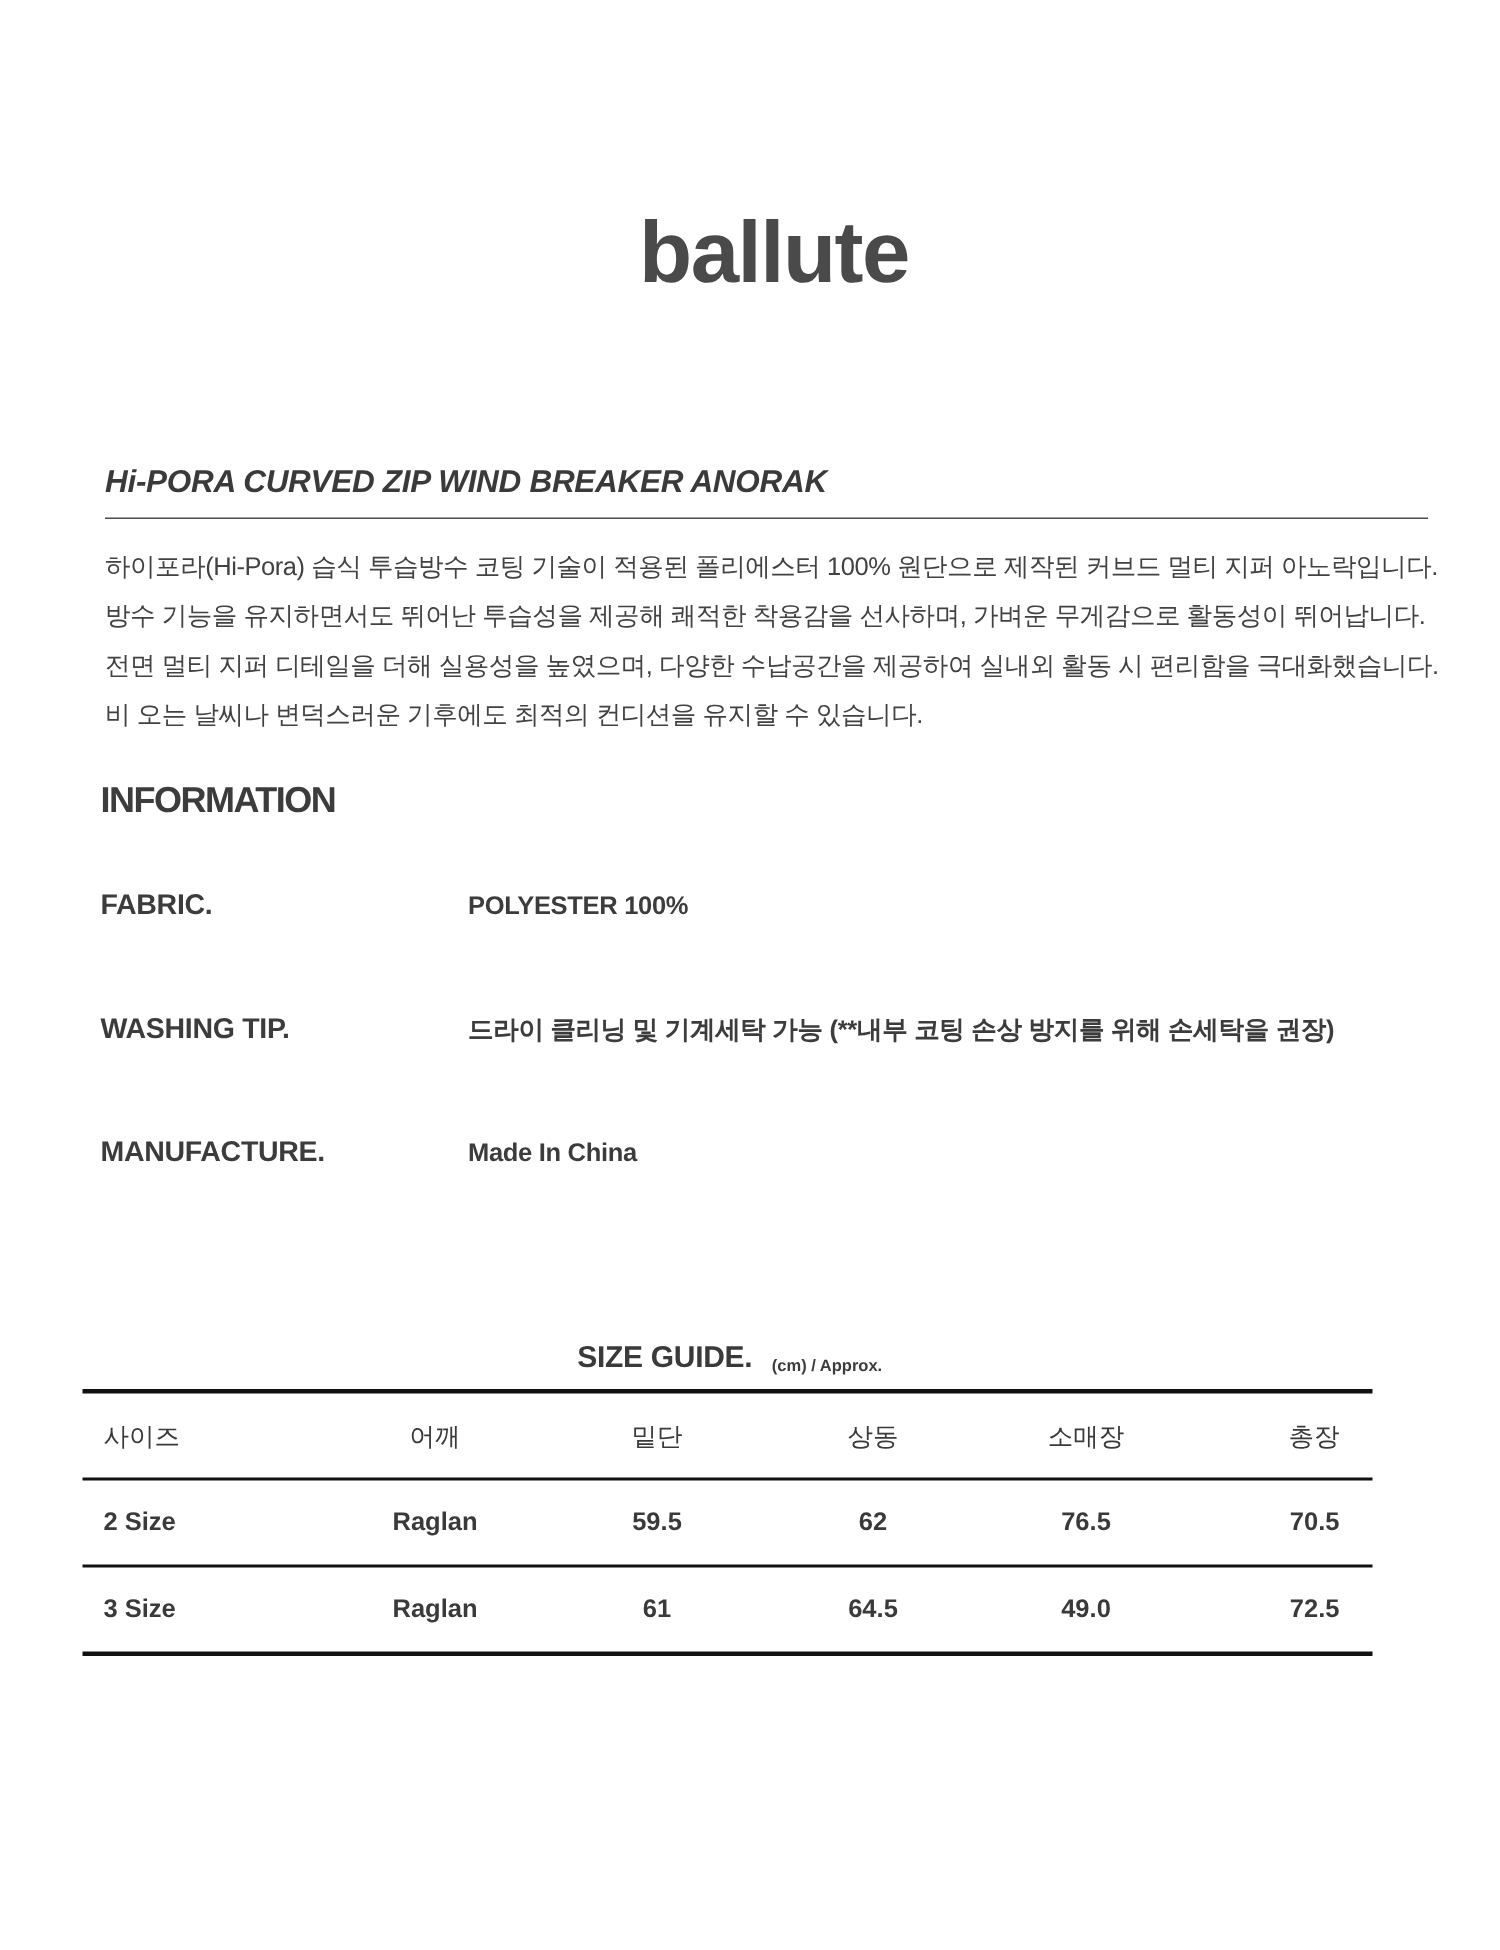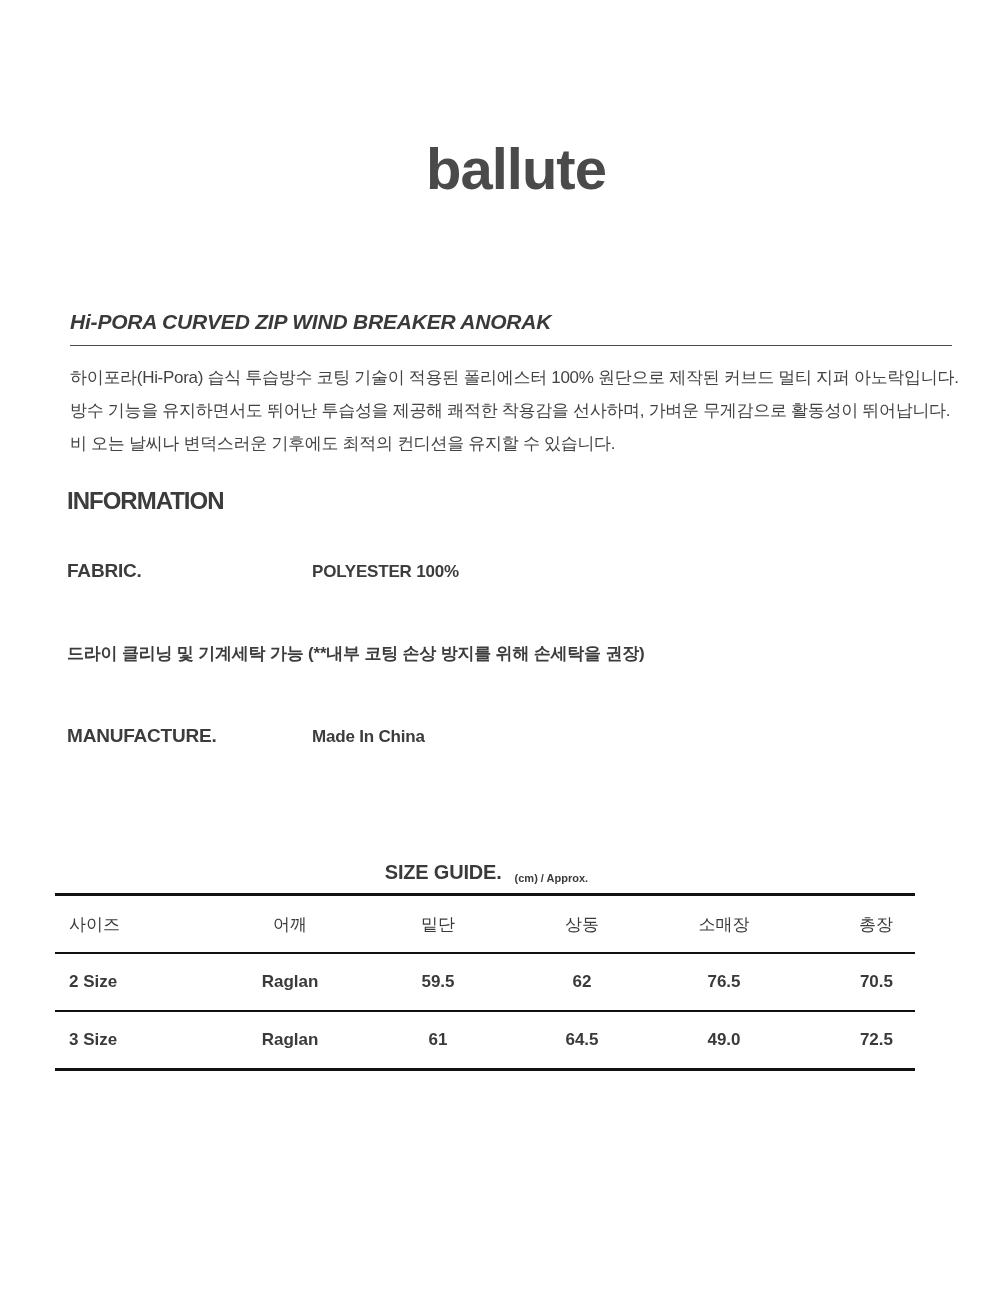--- a/index.html
+++ b/index.html
@@ -138,32 +138,34 @@
 
 <main>
 
   <section class="title-section">
     <h1 class="product-title">Hi-PORA CURVED ZIP WIND BREAKER ANORAK</h1>
   </section>
 
   <section class="description">
     <p>하이포라(Hi-Pora) 습식 투습방수 코팅 기술이 적용된 폴리에스터 100% 원단으로 제작된 커브드 멀티 지퍼 아노락입니다.</p>
     <p>방수 기능을 유지하면서도 뛰어난 투습성을 제공해 쾌적한 착용감을 선사하며, 가벼운 무게감으로 활동성이 뛰어납니다.</p>
+    <p>전면 멀티 지퍼 디테일을 더해 실용성을 높였으며, 다양한 수납공간을 제공하여 실내외 활동 시 편리함을 극대화했습니다.</p>
     <p>비 오는 날씨나 변덕스러운 기후에도 최적의 컨디션을 유지할 수 있습니다.</p>
   </section>
 
   <section class="info-section">
     <h2 class="info-heading">INFORMATION</h2>
 
     <div class="info-row">
       <div class="info-label">FABRIC.</div>
       <div class="info-value">POLYESTER 100%</div>
     </div>
 
     <div class="info-row">
+      <div class="info-label">WASHING TIP.</div>
       <div class="info-value">드라이 클리닝 및 기계세탁 가능 (**내부 코팅 손상 방지를 위해 손세탁을 권장)</div>
     </div>
 
     <div class="info-row">
       <div class="info-label">MANUFACTURE.</div>
       <div class="info-value">Made In China</div>
     </div>
   </section>
 
   <section class="size-guide">

